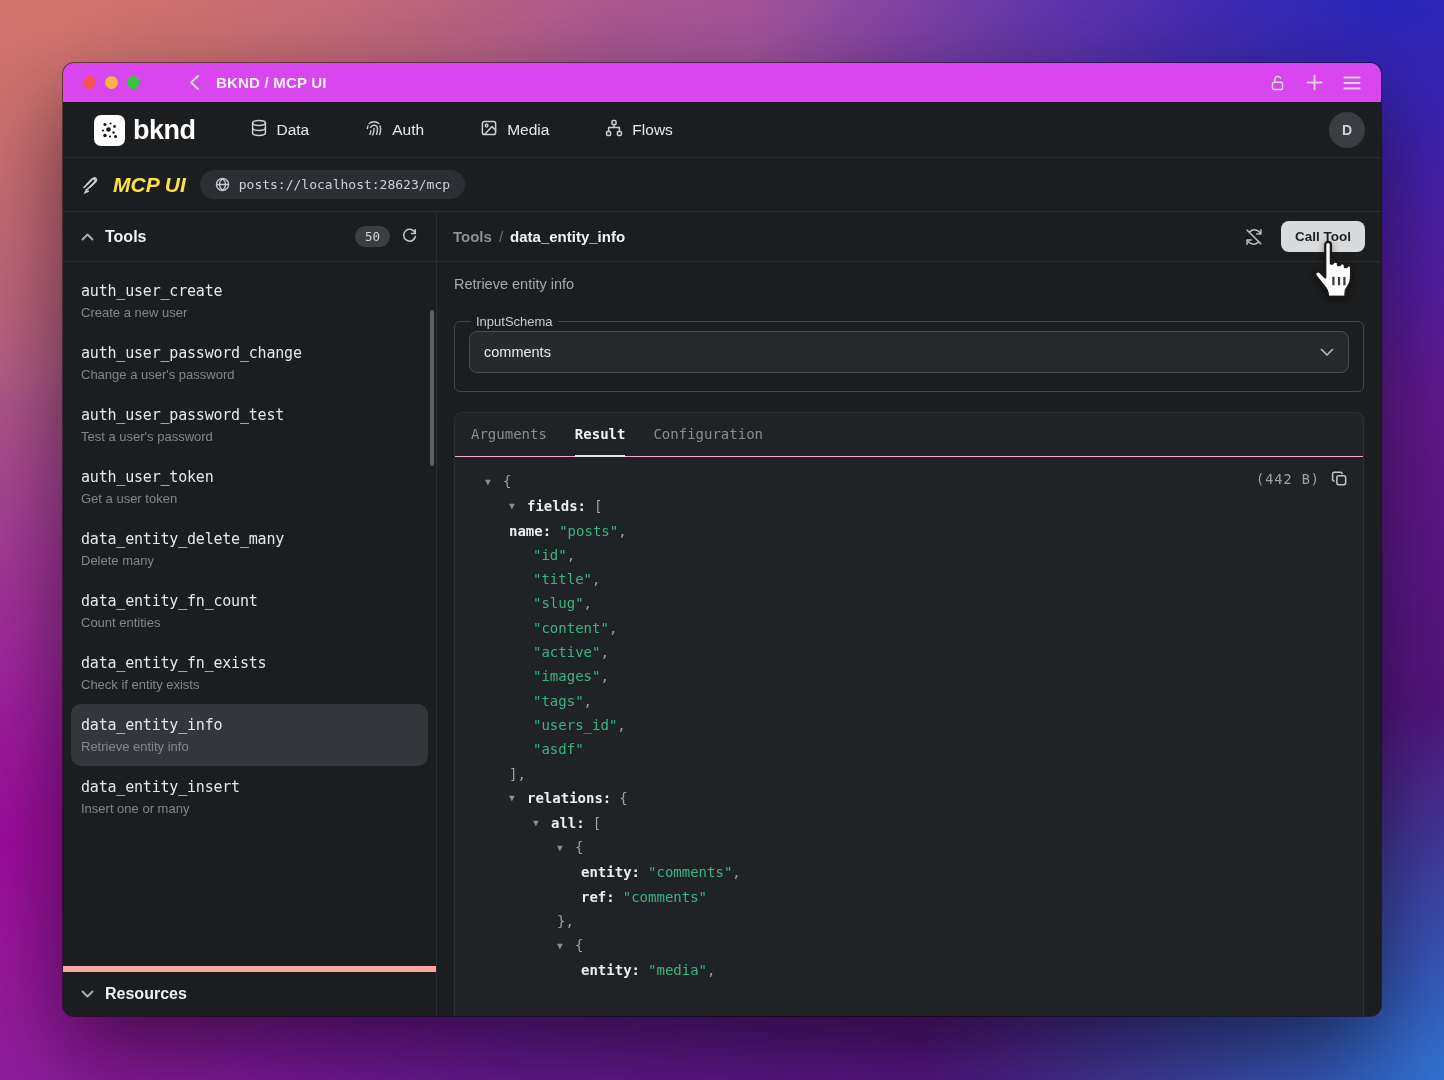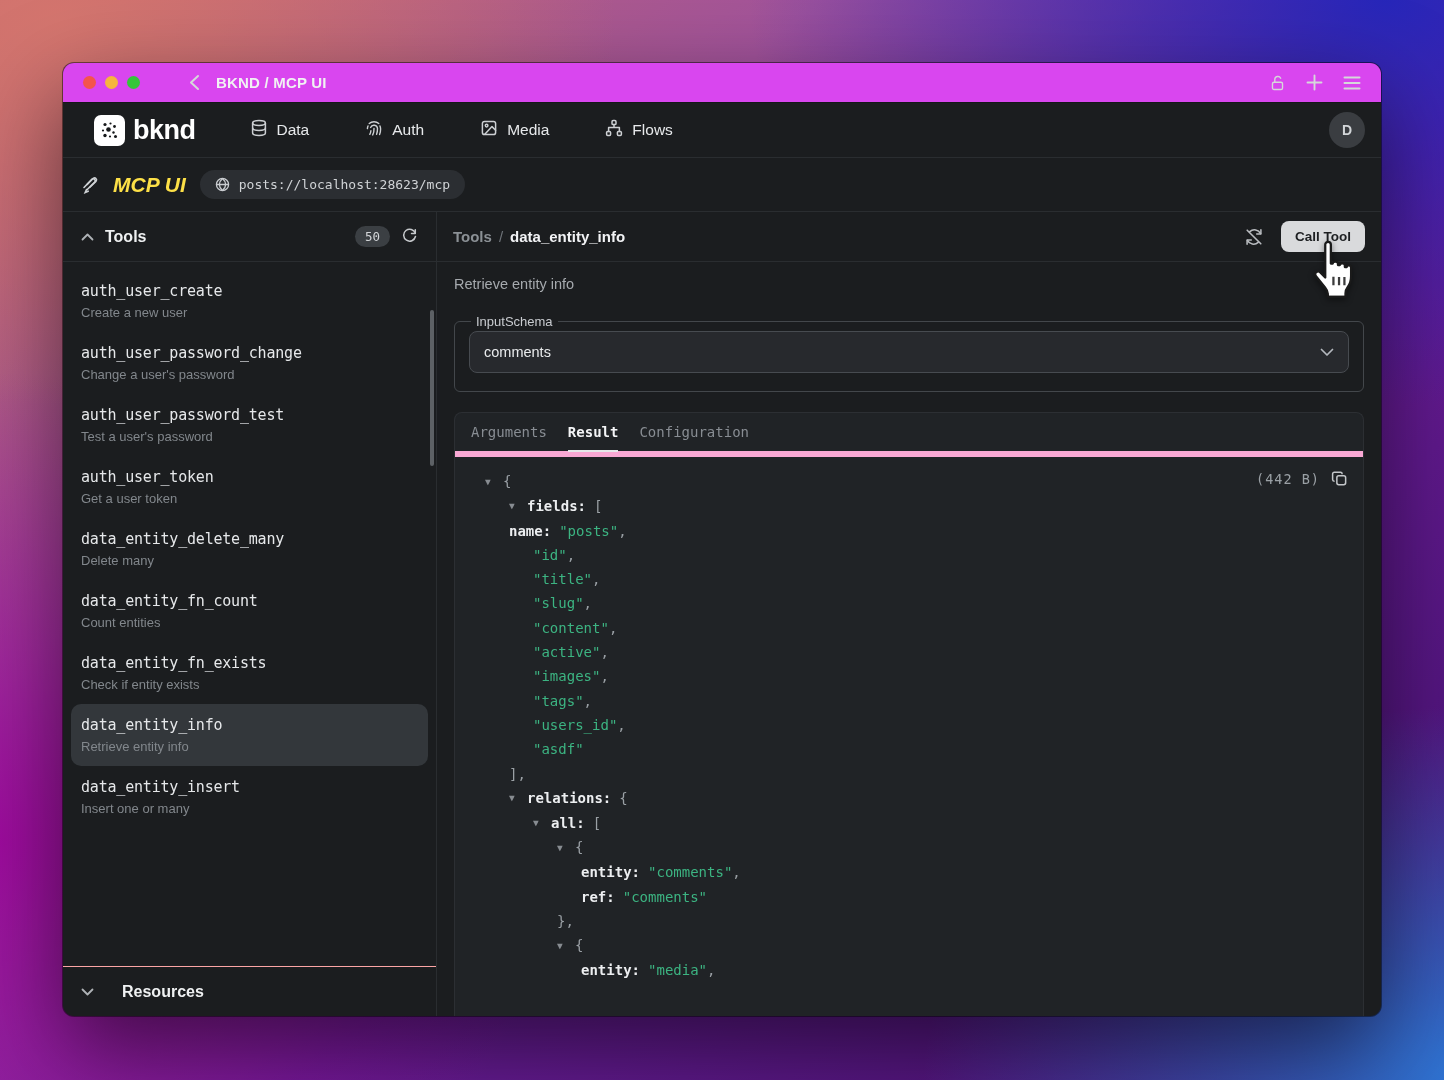--- a/index.html
+++ b/index.html
@@ -46,41 +46,41 @@
   .content { flex:1; display:flex; min-height:0; }
   .sidebar { width:374px; flex:0 0 374px; border-right:1px solid #2a2d30; display:flex; flex-direction:column; min-height:0; position:relative; }
   .side-head { height:50px; flex:0 0 50px; display:flex; align-items:center; gap:11px; padding:0 18px; border-bottom:1px solid #2a2d30; }
   .side-head-title { color:#eff1f2; font-size:16px; font-weight:700; }
   .count-badge { margin-left:auto; font-family:"DejaVu Sans Mono", monospace; font-size:12.5px; color:#d3d6d9; background:#3b3f43; padding:3px 10px; border-radius:999px; }
   .tool-list { flex:1; min-height:0; overflow:hidden; padding:8px 8px 0; }
   .tool-item { padding:12px 10px; border-radius:10px; cursor:default; }
   .tool-item.active { background:#33373b; }
   .tool-name { font-family:"DejaVu Sans Mono", monospace; font-size:15px; color:#e6e8ea; margin-bottom:5px; letter-spacing:-.2px; }
   .tool-desc { font-size:13px; color:#82878c; }
-  .side-foot { height:50px; flex:0 0 50px; display:flex; align-items:center; gap:28px; padding:0 18px; border-top:1px solid #fca5a5; }
+  .side-foot { height:50px; flex:0 0 50px; display:flex; align-items:center; gap:11px; padding:0 18px; border-top:6px solid #fca5a5; }
   .side-scrollthumb { position:absolute; right:2px; top:98px; width:4px; height:156px; border-radius:4px; background:#5d6165; }
   
   .main { flex:1; display:flex; flex-direction:column; min-width:0; min-height:0; }
   .main-head { height:50px; flex:0 0 50px; display:flex; align-items:center; padding:0 16px; border-bottom:1px solid #2a2d30; }
   .crumb-section { color:#8b9095; font-size:15px; font-weight:600; }
   .crumb-sep { color:#6f747a; font-size:15px; margin:0 7px; }
   .crumb-current { color:#f2f3f5; font-size:15px; font-weight:700; }
   .head-right { margin-left:auto; display:flex; align-items:center; gap:17px; }
   .call-btn { background:#d9dadc; color:#1d1f21; font-family:"Liberation Sans", sans-serif; font-size:13.5px; font-weight:700; padding:8px 14px; border:none; border-radius:8px; cursor:pointer; }
   .main-body { flex:1; min-height:0; overflow:hidden; padding:12px 17px 0; display:flex; flex-direction:column; }
   .tool-summary { color:#a6aaae; font-size:14.5px; margin:2px 0 22px; }
   fieldset.schema { border:1px solid #43474b; border-radius:6px; padding:2px 14px 18px; }
   fieldset.schema legend { font-size:13px; color:#c9ccd0; padding:0 5px; margin-left:2px; }
   .field-label { margin:8px 0 10px; font-size:14.5px; color:#dadcde; }
   .req-mark { color:#94989d; font-size:12px; margin-left:3px; }
   .select { width:100%; height:42px; background:#27292d; border:1px solid #474b50; border-radius:8px; display:flex; align-items:center; padding:0 14px; cursor:pointer; }
   .select-value { font-size:14.5px; color:#e9ebed; }
   .select svg { margin-left:auto; stroke:#b4b8be; }
   .result-panel { margin-top:20px; flex:1; min-height:0; background:#202326; border:1px solid #2c2f33; border-bottom:none; border-radius:8px 8px 0 0; overflow:hidden; display:flex; flex-direction:column; }
-  .tabbar { height:44px; flex:0 0 44px; display:flex; gap:21px; padding:0 16px; border-bottom:6px solid #f9a8d4; }
+  .tabbar { height:44px; flex:0 0 44px; display:flex; gap:28px; padding:0 16px; border-bottom:1px solid #f9a8d4; }
   .tab { font-family:"DejaVu Sans Mono", monospace; font-size:14px; color:#888d93; display:flex; align-items:center; cursor:pointer; border-bottom:2px solid transparent; margin-bottom:-1px; }
   .tab.active { color:#f3f4f6; font-weight:700; border-bottom-color:#e6e8ea; }
   .json-view { position:relative; flex:1; min-height:0; overflow:hidden; padding:12px 16px 0; font-family:"DejaVu Sans Mono", monospace; font-size:14px; }
   .json-meta { position:absolute; top:13px; right:15px; display:flex; align-items:center; gap:11px; }
   .json-size { font-family:"DejaVu Sans Mono", monospace; font-size:13.5px; color:#9aa0a5; letter-spacing:1px; }
   .json-line { line-height:24.3px; white-space:nowrap; }
   .json-arrow { display:inline-block; width:18px; color:#878c91; font-size:9.5px; vertical-align:1.5px; }
   .json-arrow:empty { display:none; }
   .json-key { font-weight:700; color:#eceef0; }
   .json-key:empty { display:none; }

